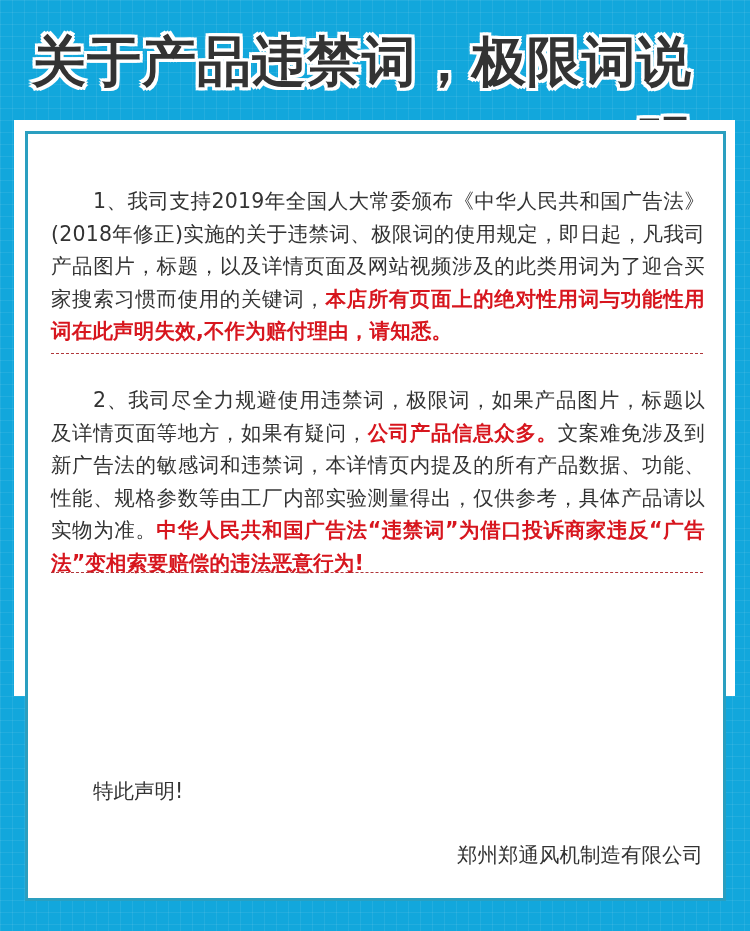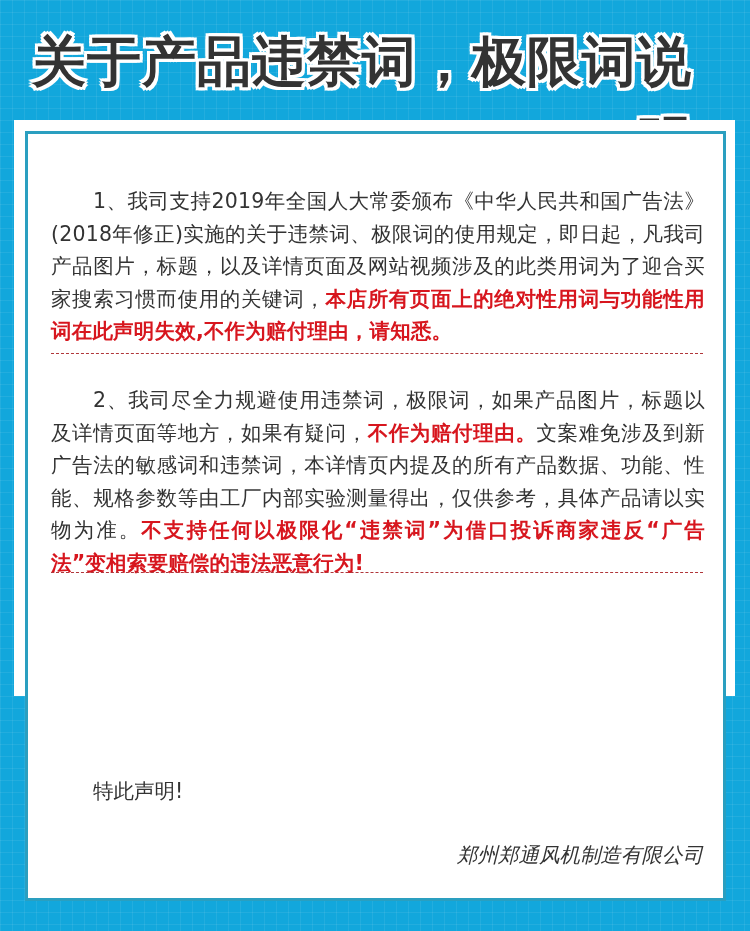--- a/index.html
+++ b/index.html
@@ -56,24 +56,24 @@
 <div class="frame">
   <div class="panel">
 
     <div class="para" style="top:51px;">
       <span class="indent"></span><span>1、</span><span>我司支持2019年全国人大常委颁布《中华人民共和国广告法》(2018年修正)实施的关于违禁词、极限词的使用规定，即日起，凡我司产品图片，标题，以及详情页面及网站视频涉及的此类用词为了迎合买家搜索习惯而使用的关键词，</span><span class="em">本店所有页面上的绝对性用词与功能性用词在此声明失效,不作为赔付理由，请知悉。</span>
     </div>
 
     <div class="sep" style="top:219px;"></div>
 
     <div class="para" style="top:250px;">
-      <span class="indent"></span><span>2、</span><span>我司尽全力规避使用违禁词，极限词，如果产品图片，标题以及详情页面等地方，如果有疑问，</span><span class="em">不作为赔付理由。</span><span>文案难免涉及到新广告法的敏感词和违禁词，本详情页内提及的所有产品数据、功能、性能、规格参数等由工厂内部实验测量得出，仅供参考，具体产品请以实物为准。</span><span class="em">不支持任何以极限化“违禁词”为借口投诉商家违反“广告法”变相索要赔偿的违法恶意行为!</span>
+      <span class="indent"></span><span>2、</span><span>我司尽全力规避使用违禁词，极限词，如果产品图片，标题以及详情页面等地方，如果有疑问，</span><span class="em">公司产品信息众多。</span><span>文案难免涉及到新广告法的敏感词和违禁词，本详情页内提及的所有产品数据、功能、性能、规格参数等由工厂内部实验测量得出，仅供参考，具体产品请以实物为准。</span><span class="em">中华人民共和国广告法“违禁词”为借口投诉商家违反“广告法”变相索要赔偿的违法恶意行为!</span>
     </div>
 
     <div class="sep" style="top:438px;"></div>
 
 
     <div class="closing" style="top:641px;">特此声明!</div>
 
-    <div class="company" style="top:705px;font-style:italic;">郑州郑通风机制造有限公司</div>
+    <div class="company" style="top:705px;">郑州郑通风机制造有限公司</div>
 
   </div>
 </div>
 
 </body></html>

